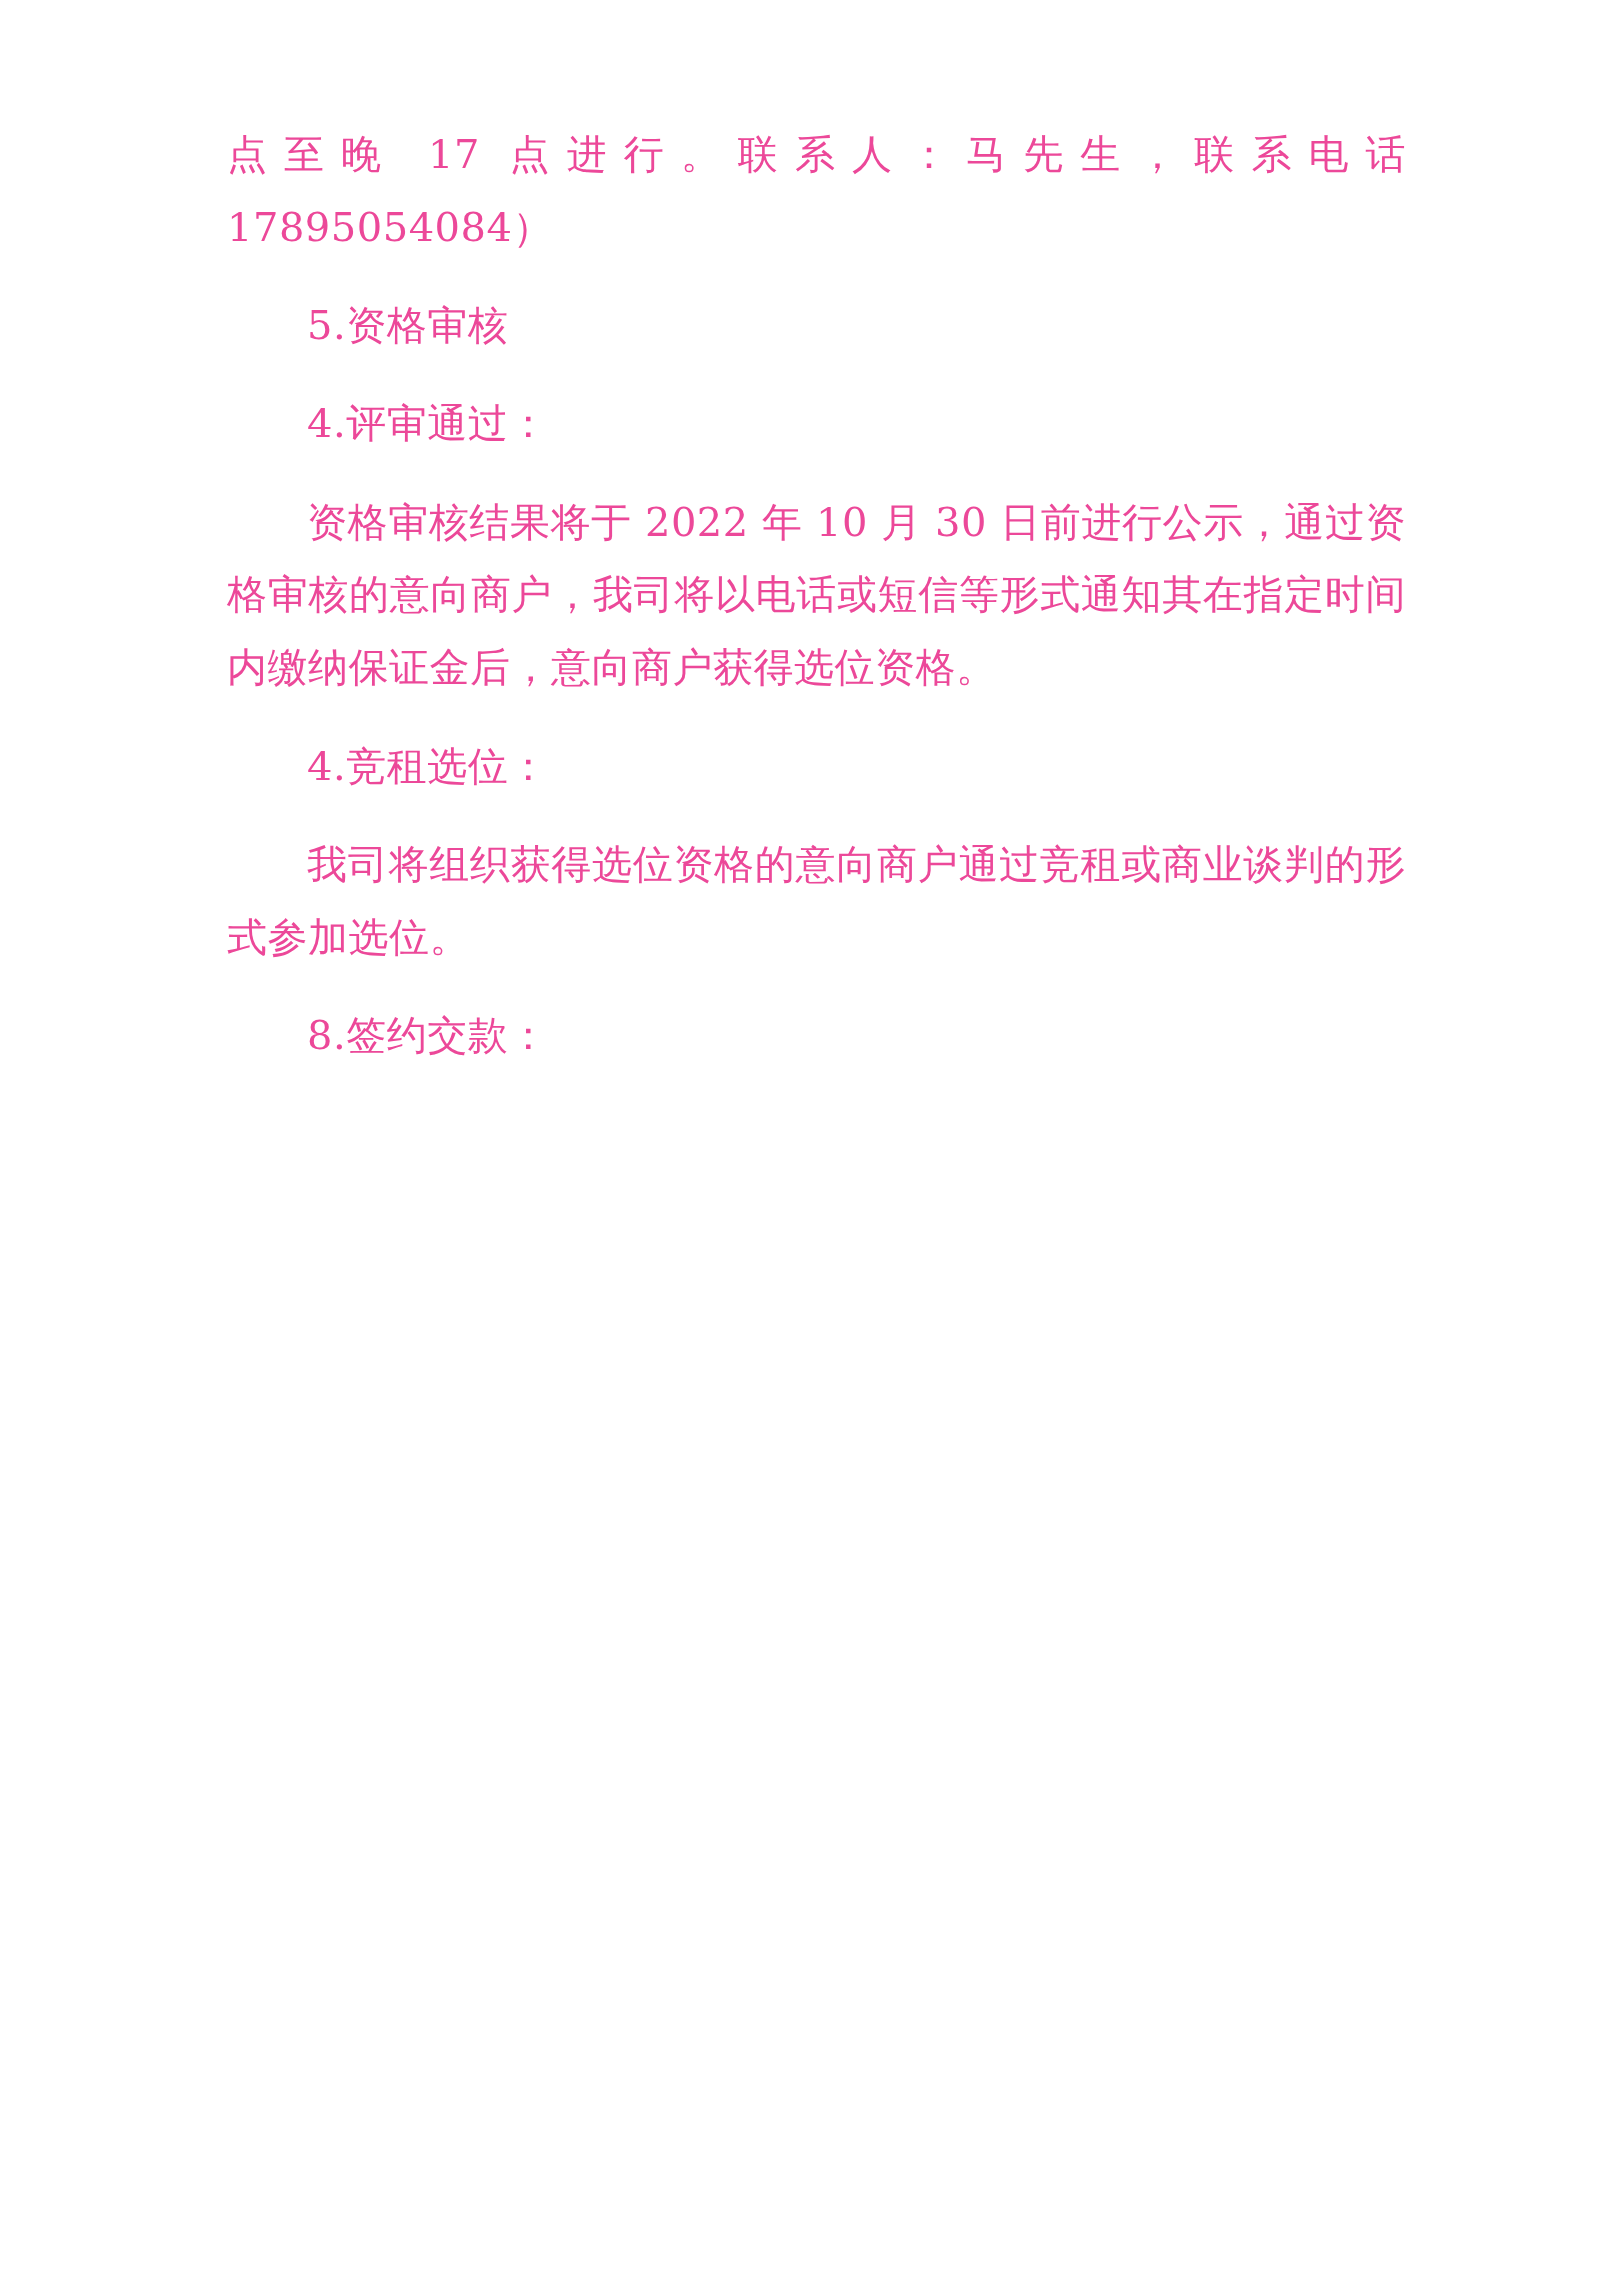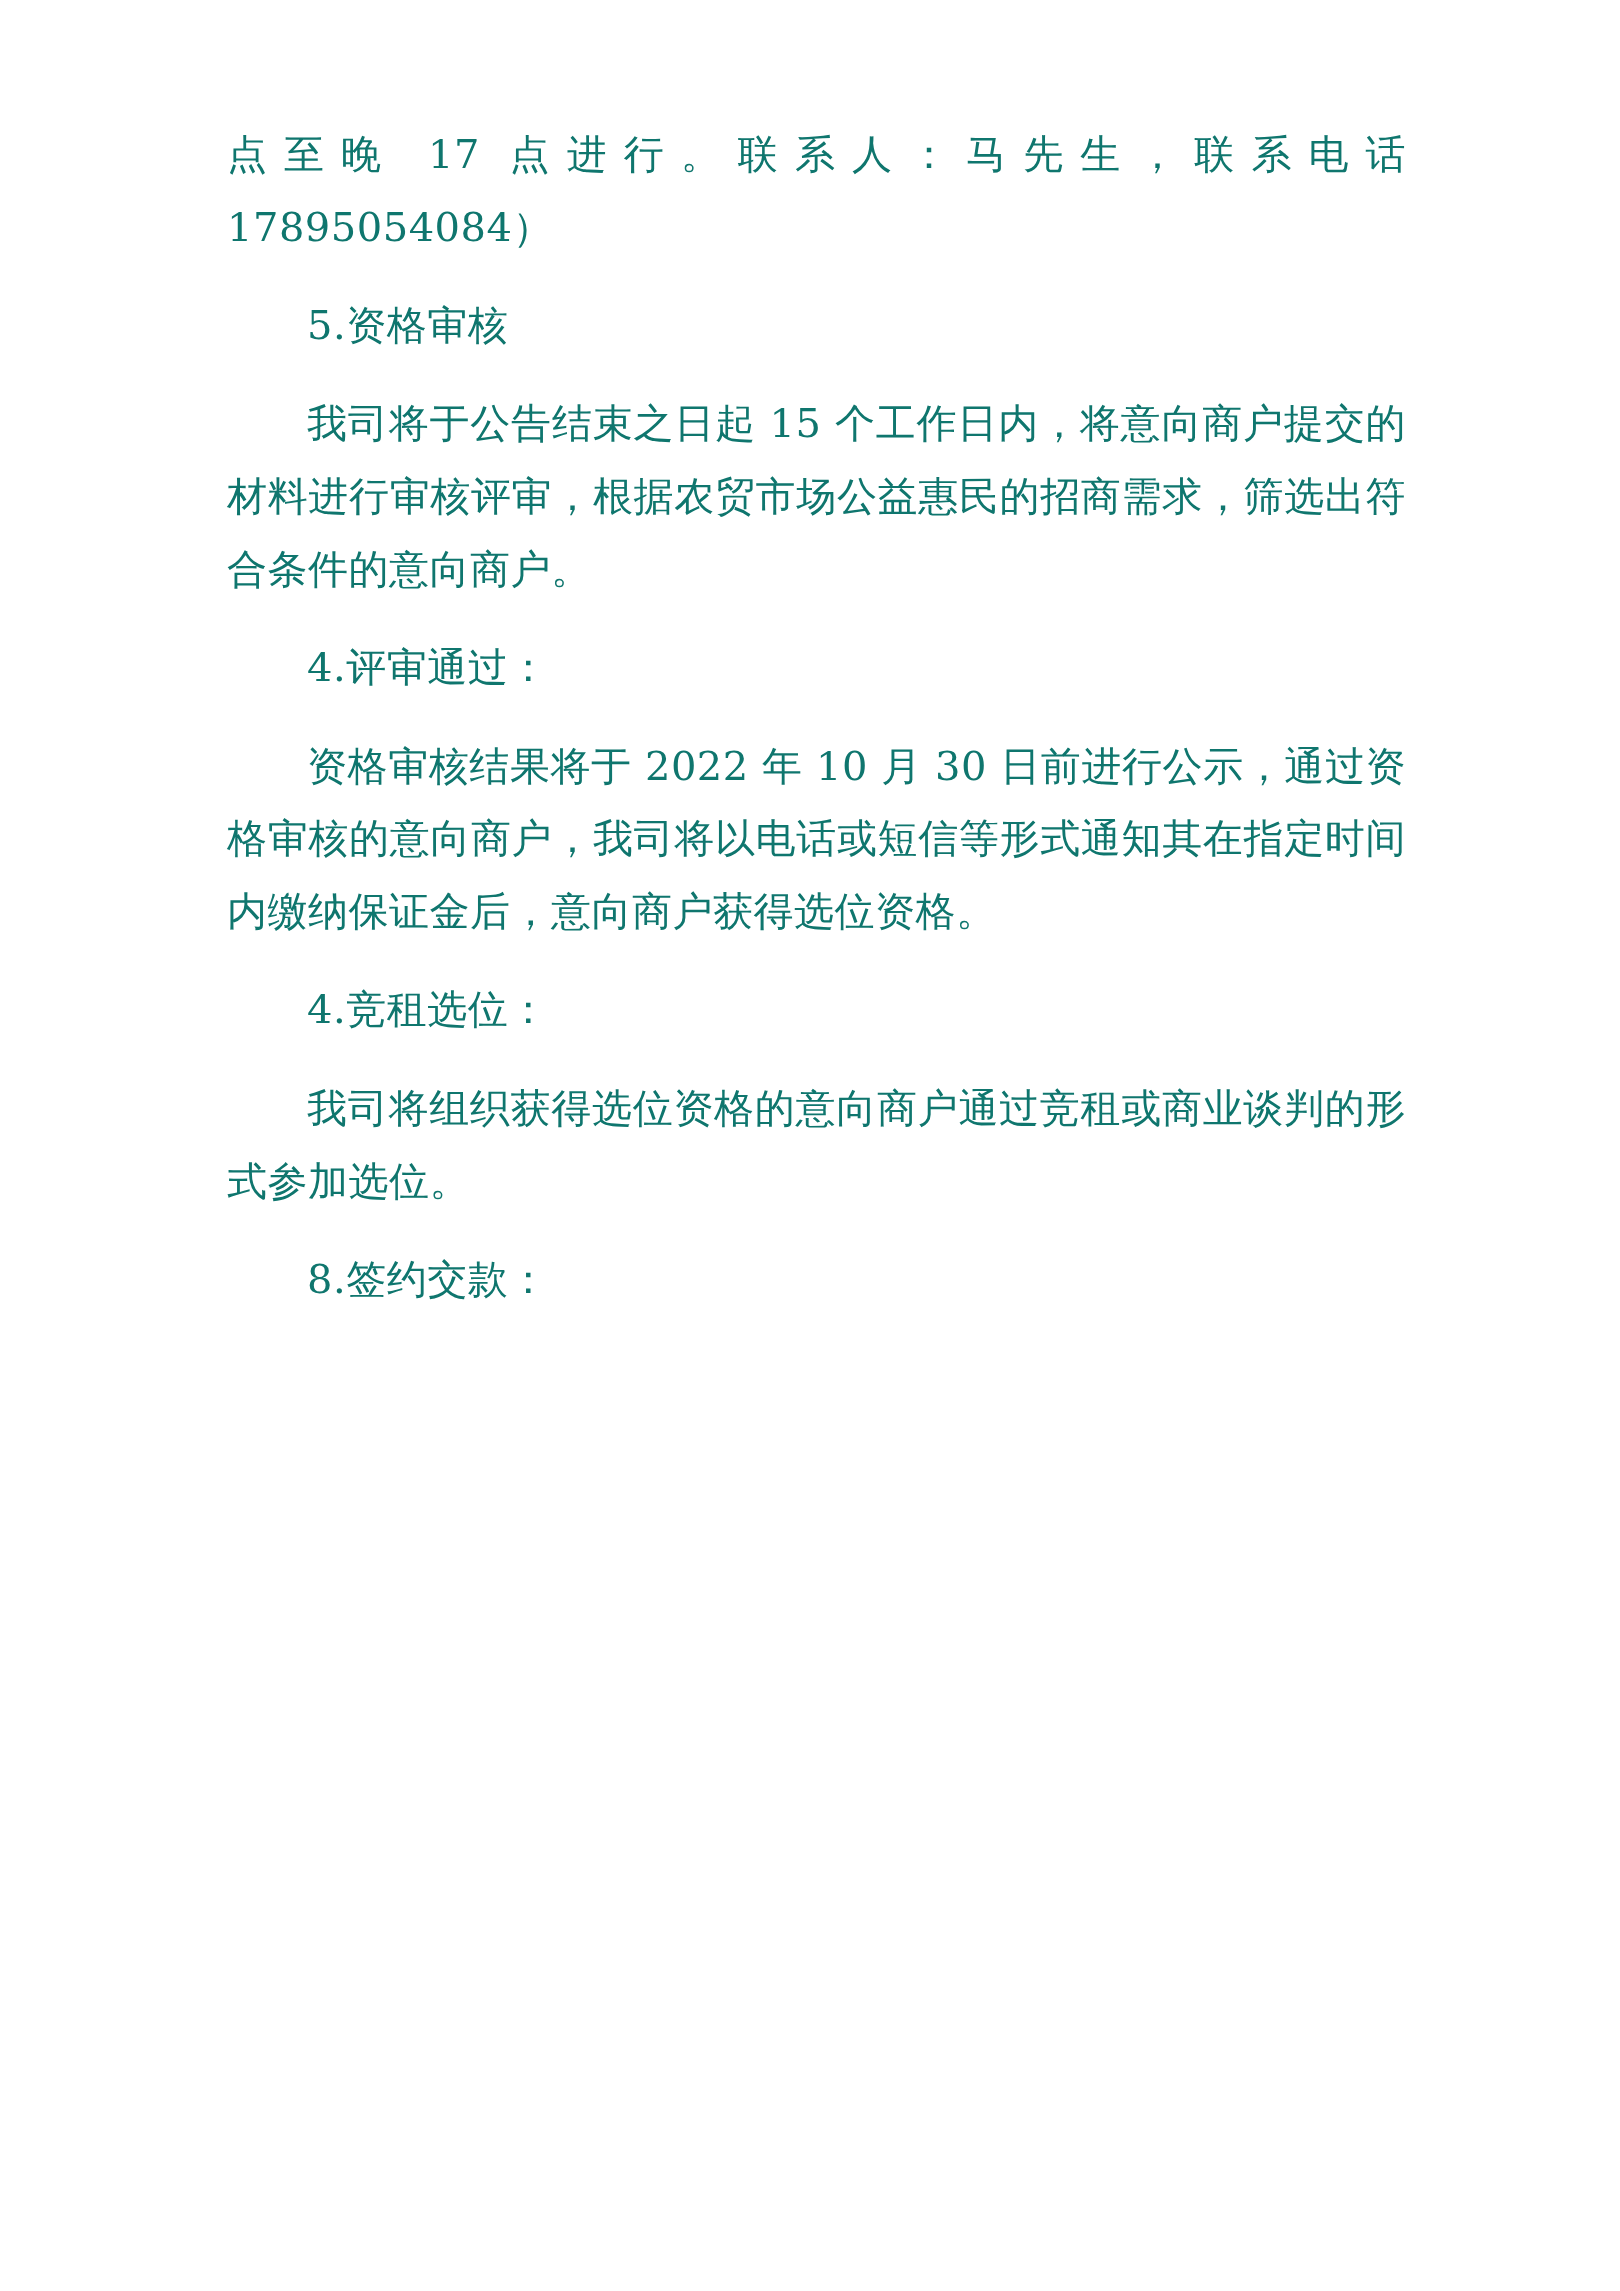--- a/index.html
+++ b/index.html
@@ -9,21 +9,21 @@
   }
   .page {
     position: relative;
     width: 1620px;
     height: 1801px;
     background: #ffffff;
     margin: 0 auto;
     box-sizing: border-box;
     padding: 118px 214px 12px 227px;
     font-family: "DejaVu Serif", "Liberation Serif", serif;
-    color: #0f766e;
+    color: #ec4899;
   }
   .doc-body {
     font-size: 40px;
     line-height: 1.82;
     letter-spacing: 0.5px;
     text-align: justify;
     text-justify: inter-ideograph;
   }
   p {
     margin: 0 0 25.5px 0;
@@ -38,21 +38,20 @@
 </head>
 <body>
 
 <div class="page">
   <div class="doc-body">
 
     <p class="cont">点至晚 17 点进行。联系人：马先生，联系电话 17895054084）</p>
 
     <p class="indent">5.资格审核</p>
 
-    <p class="indent">我司将于公告结束之日起 15 个工作日内，将意向商户提交的材料进行审核评审，根据农贸市场公益惠民的招商需求，筛选出符合条件的意向商户。</p>
 
     <p class="indent">4.评审通过：</p>
 
     <p class="indent">资格审核结果将于 2022 年 10 月 30 日前进行公示，通过资格审核的意向商户，我司将以电话或短信等形式通知其在指定时间内缴纳保证金后，意向商户获得选位资格。</p>
 
     <p class="indent">4.竞租选位：</p>
 
     <p class="indent">我司将组织获得选位资格的意向商户通过竞租或商业谈判的形式参加选位。</p>
 
     <p class="indent">8.签约交款：</p>

